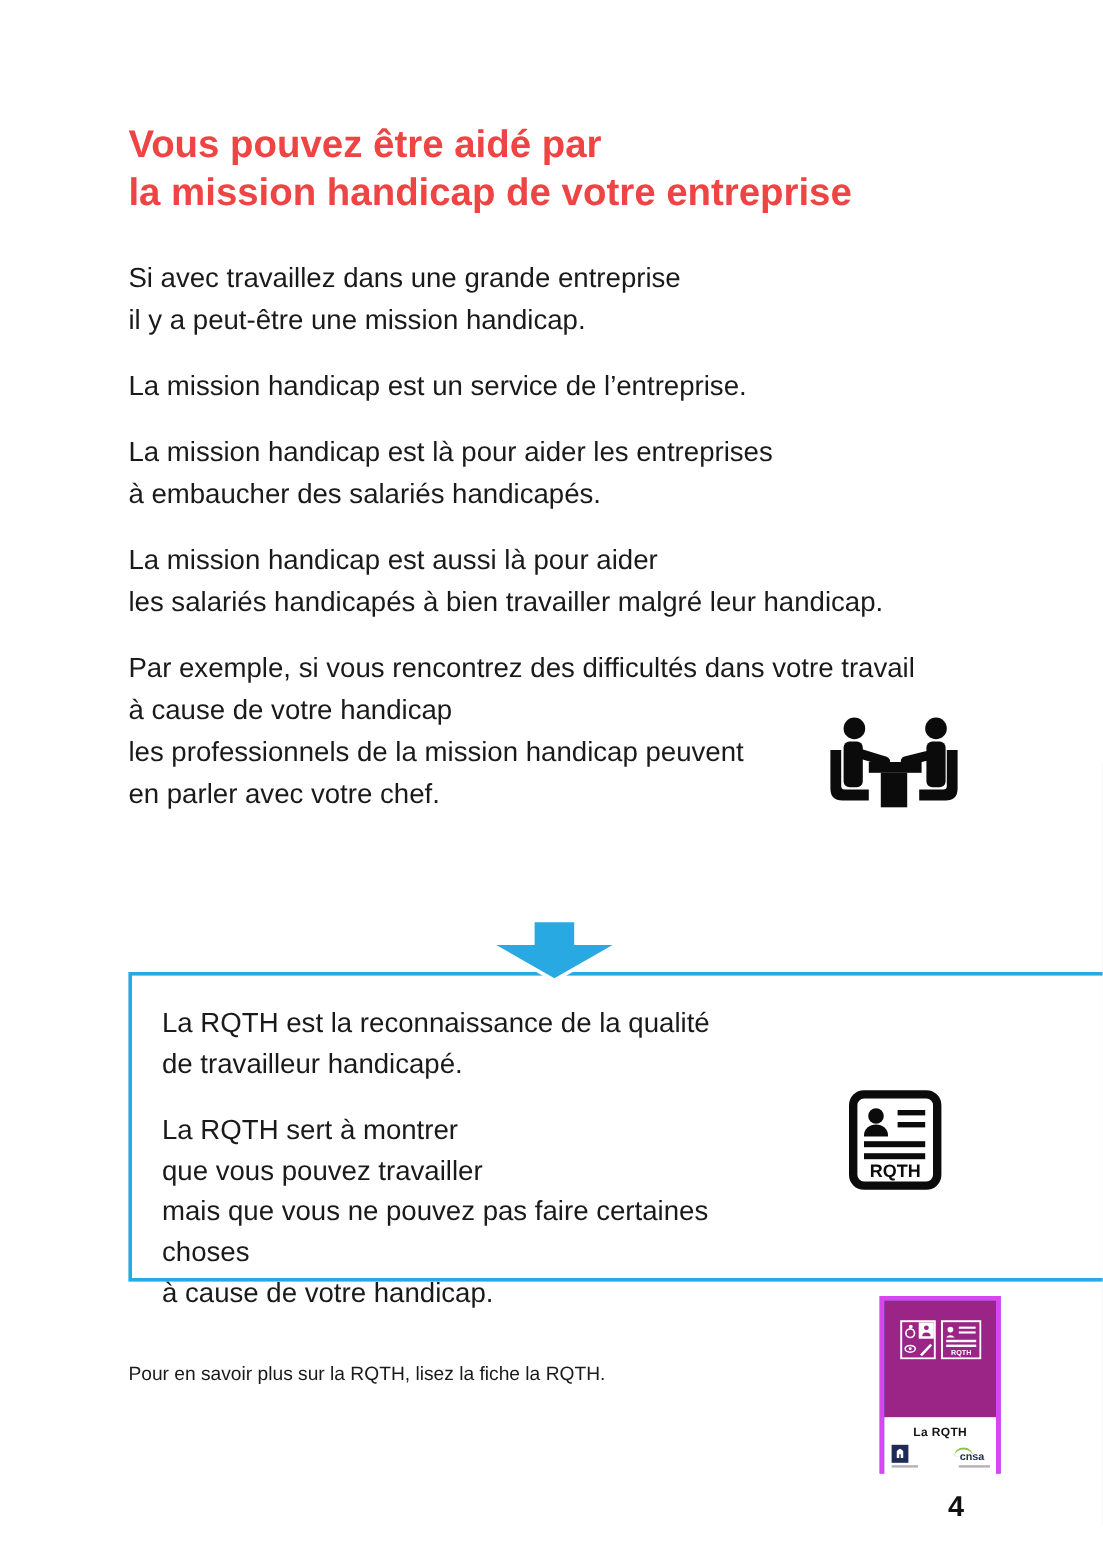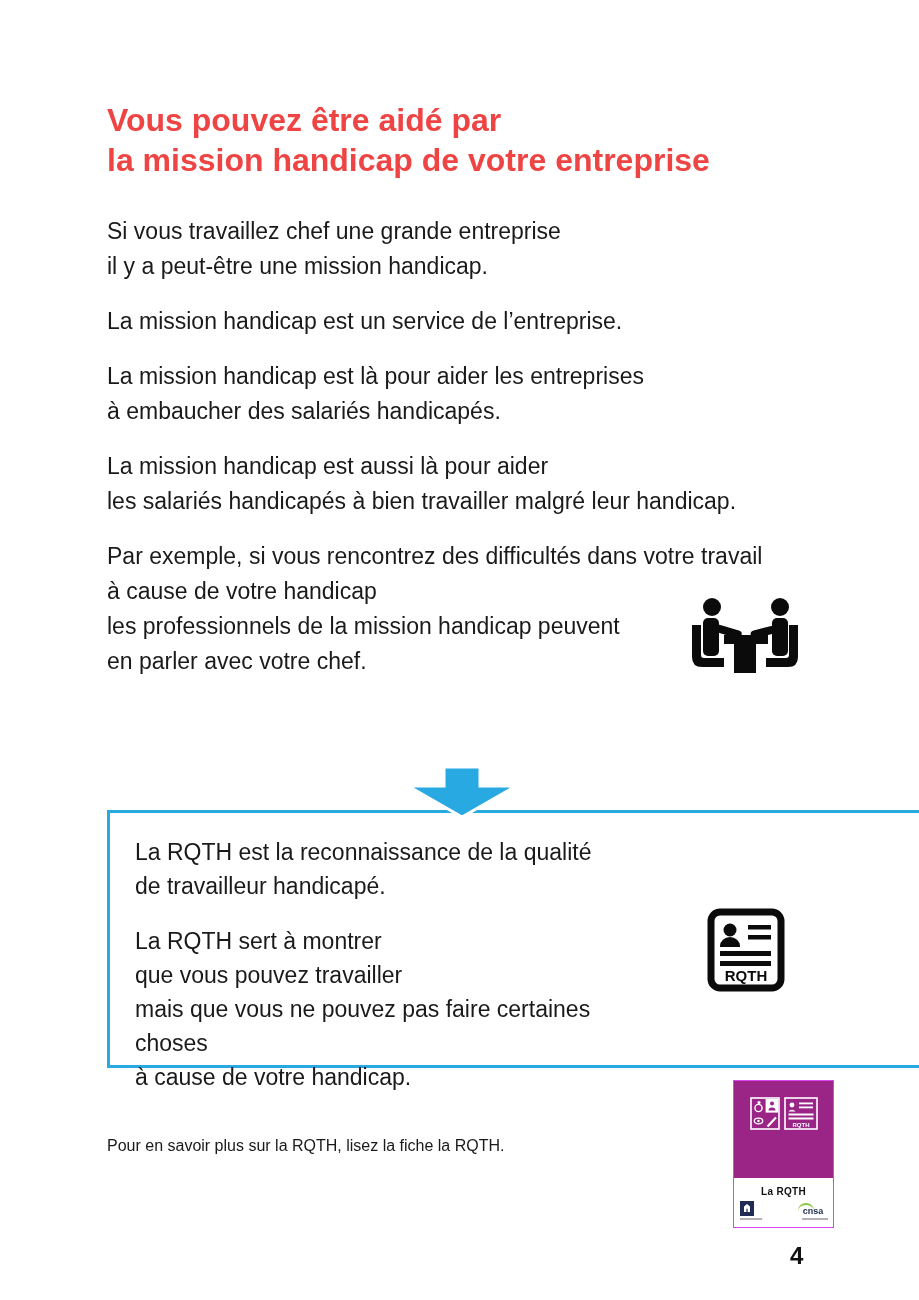--- a/index.html
+++ b/index.html
@@ -41,21 +41,21 @@
 
   .more-info {
     position:absolute; left:107px; top:1128px;
     font-size:16px; line-height:35px; margin:0; width:640px;
   }
 
   
   .cover-thumb {
     position:absolute; left:733px; top:1080px;
     width:101px; height:148px;
-    border:1px solid #d946ef;
+    border:4px solid #d946ef;
     box-sizing:border-box;
     background:#3b82f6;
   }
   .cover-purple { position:relative; width:100%; height:97px; background:#9B2487; }
   .cover-tiles { position:absolute; left:0; right:0; top:16px; display:flex; justify-content:center; gap:4px; }
   .cover-white { position:relative; width:100%; height:49px; background:#fff; }
   .cover-title { text-align:center; font-size:10px; font-weight:bold; color:#111; padding-top:8px; letter-spacing:0.3px; }
   .ministry-logo { position:absolute; left:6px; bottom:7px; }
   .ministry-block { width:14px; height:15px; background:#1F2A56; position:relative; }
   .ministry-block:after { content:""; position:absolute; left:4px; top:3px; width:6px; height:8px; background:#fff; clip-path:polygon(0 100%,0 30%,50% 0,100% 30%,100% 100%,60% 100%,60% 60%,40% 60%,40% 100%); }
@@ -71,21 +71,21 @@
 </style>
 </head>
 <body>
 
 <div class="page">
 
   <h1 class="doc-title pre">Vous pouvez être aidé par
 la mission handicap de votre entreprise</h1>
 
   <div class="body-text">
-    <p class="pre">Si vous travaillez chef une grande entreprise
+    <p class="pre">Si avec travaillez dans une grande entreprise
 il y a peut-être une mission handicap.</p>
     <p class="pre">La mission handicap est un service de l’entreprise.</p>
     <p class="pre">La mission handicap est là pour aider les entreprises
 à embaucher des salariés handicapés.</p>
     <p class="pre">La mission handicap est aussi là pour aider
 les salariés handicapés à bien travailler malgré leur handicap.</p>
     <p class="pre">Par exemple, si vous rencontrez des difficultés dans votre travail
 à cause de votre handicap
 les professionnels de la mission handicap peuvent
 en parler avec votre chef.</p>

